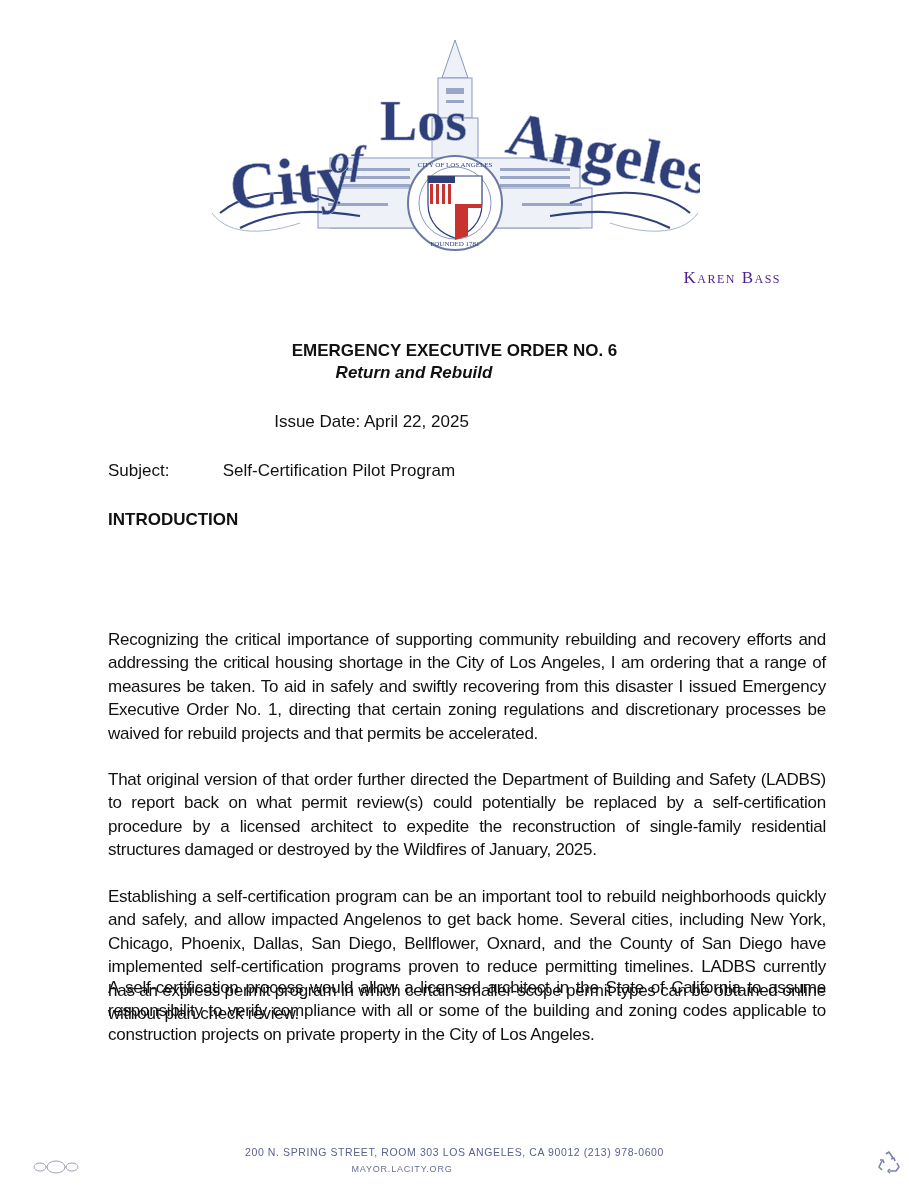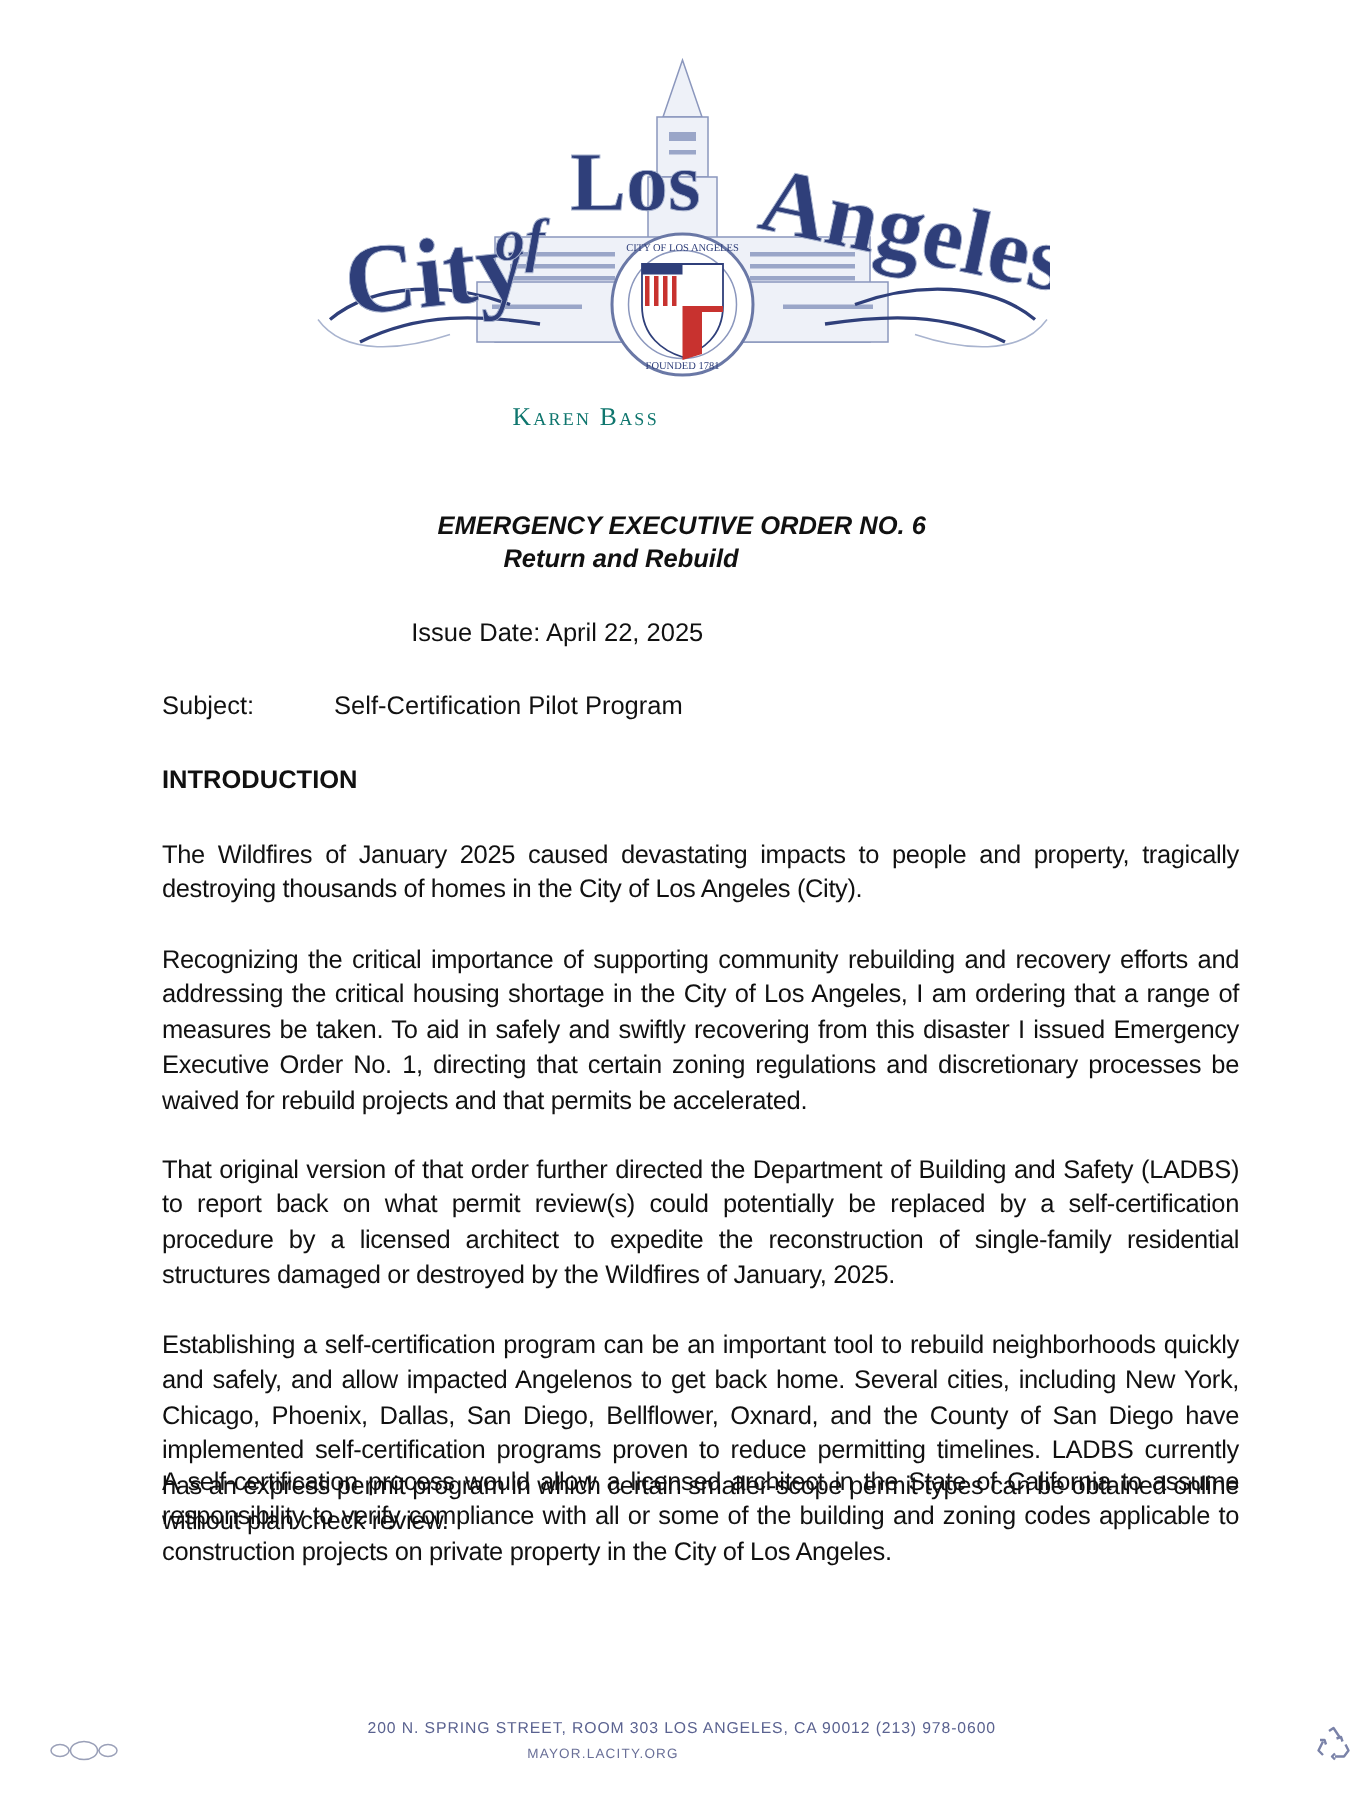--- a/index.html
+++ b/index.html
@@ -2,26 +2,26 @@
 <html><head>
 <meta charset="utf-8">
 <style>
   html, body { margin: 0; padding: 0; background: #ffffff; }
   body { width: 909px; height: 1200px; position: relative; overflow: hidden; font-family: "Liberation Sans", sans-serif; color: #111; }
   .page { position: absolute; left: 0; top: 0; width: 909px; height: 1200px; }
 
   
   .letterhead { position: absolute; left: 210px; top: 38px; width: 490px; height: 222px; }
   .letterhead svg { width: 100%; height: 100%; }
-  .mayor-block { position: absolute; left: 0; width: 781px; top: 268px; text-align: center; color: #0f766e; font-family: "Liberation Serif", serif; letter-spacing: 1.5px; }
+  .mayor-block { position: absolute; left: 0; width: 781px; top: 268px; text-align: right; color: #4c1d95; font-family: "Liberation Serif", serif; letter-spacing: 1.5px; }
   .mayor-name { font-size: 17px; line-height: 20px; font-variant: small-caps; }
   .mayor-title { font-size: 17px; line-height: 20px; font-variant: small-caps; }
 
   
-  .order-title { position: absolute; left: 0; width: 909px; top: 340px; text-align: center; font-weight: bold; font-size: 17px; line-height: 22px; font-style: italic; }
+  .order-title { position: absolute; left: 0; width: 909px; top: 340px; text-align: center; font-weight: bold; font-size: 17px; line-height: 22px; }
   .order-subtitle { position: absolute; left: 0; width: 828px; top: 362px; text-align: center; font-weight: bold; font-style: italic; font-size: 17px; line-height: 22px; }
   .issue-date { position: absolute; left: 0; width: 743px; top: 411px; text-align: center; font-size: 17px; line-height: 22px; }
 
   .subject { position: absolute; left: 108px; top: 460px; font-weight: normal; font-size: 17px; line-height: 22px; }
   .subject-label { display: inline-block; width: 110px; }
   .section-heading { position: absolute; left: 108px; top: 509px; font-weight: bold; font-size: 17px; line-height: 22px; }
 
   .body-text { position: absolute; left: 108px; width: 718px; font-size: 17px; line-height: 23.4px; text-align: justify; margin: 0; letter-spacing: -0.25px; }
   .p1 { top: 558px; }
   .p2 { top: 628px; }
@@ -105,21 +105,20 @@
   <div class="order-subtitle">Return and Rebuild</div>
   <div class="issue-date">Issue Date: April 22, 2025</div>
 
   <div class="subject">
     <span class="subject-label">Subject:</span>
     <span>Self-Certification Pilot Program</span>
   </div>
 
   <div class="section-heading">INTRODUCTION</div>
 
-  <p class="body-text p1">The Wildfires of January 2025 caused devastating impacts to people and property, tragically destroying thousands of homes in the City of Los Angeles (City).</p>
   <p class="body-text p2">Recognizing the critical importance of supporting community rebuilding and recovery efforts and addressing the critical housing shortage in the City of Los Angeles, I am ordering that a range of measures be taken. To aid in safely and swiftly recovering from this disaster I issued Emergency Executive Order No. 1, directing that certain zoning regulations and discretionary processes be waived for rebuild projects and that permits be accelerated.</p>
   <p class="body-text p3">That original version of that order further directed the Department of Building and Safety (LADBS) to report back on what permit review(s) could potentially be replaced by a self-certification procedure by a licensed architect to expedite the reconstruction of single-family residential structures damaged or destroyed by the Wildfires of January, 2025.</p>
   <p class="body-text p4">Establishing a self-certification program can be an important tool to rebuild neighborhoods quickly and safely, and allow impacted Angelenos to get back home. Several cities, including New York, Chicago, Phoenix, Dallas, San Diego, Bellflower, Oxnard, and the County of San Diego have implemented self-certification programs proven to reduce permitting timelines. LADBS currently has an express permit program in which certain smaller-scope permit types can be obtained online without plan check review.</p>
   <p class="body-text p5">A self-certification process would allow a licensed architect in the State of California to assume responsibility to verify compliance with all or some of the building and zoning codes applicable to construction projects on private property in the City of Los Angeles.</p>
 
   <svg class="union-logo" viewBox="0 0 46 14">
     <g fill="none" stroke="#9aa0b8" stroke-width="1">
       <ellipse cx="7" cy="7" rx="6" ry="4"></ellipse>
       <ellipse cx="23" cy="7" rx="9" ry="6"></ellipse>
       <ellipse cx="39" cy="7" rx="6" ry="4"></ellipse>

